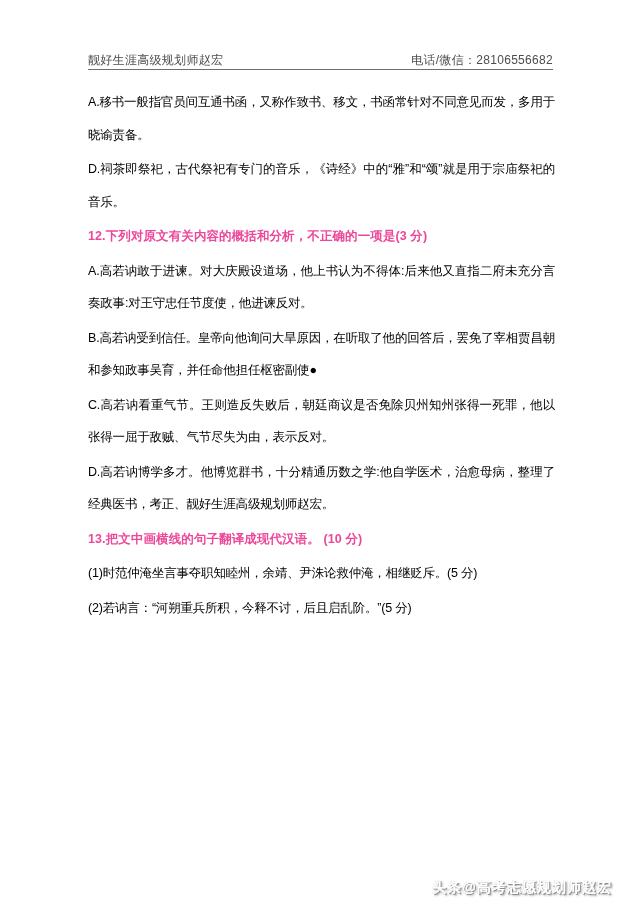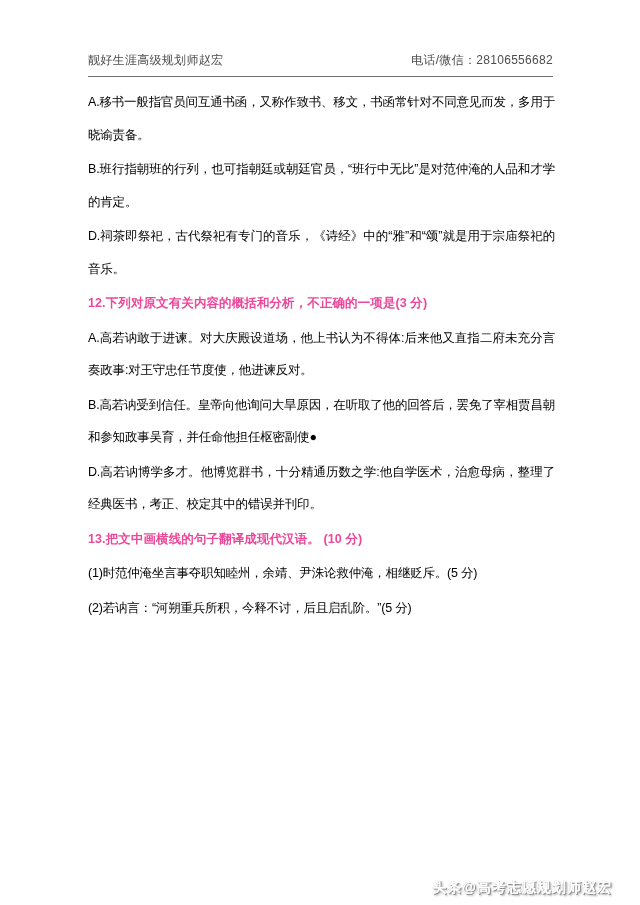--- a/index.html
+++ b/index.html
@@ -16,21 +16,20 @@
     width: 640px; height: 905px;
     background: #ffffff;
   }
   .doc-header {
     position: absolute;
     top: 52px; left: 88px;
     width: 465px;
     display: flex;
     justify-content: space-between;
     align-items: flex-end;
-    padding-bottom: 7px;
     border-bottom: 1px solid #6e6e6e;
     font-size: 12px;
     color: #4d4d4d;
     letter-spacing: 0.3px;
   }
   .doc-body {
     position: absolute;
     top: 86px; left: 88px;
     width: 467px;
     color: #3c3c3c;
@@ -71,27 +70,27 @@
 
 <div class="page">
 
   <div class="doc-header">
     <span>靓好生涯高级规划师赵宏</span>
     <span>电话/微信：28106556682</span>
   </div>
 
   <div class="doc-body">
     <p>A.移书一般指官员间互通书函，又称作致书、移文，书函常针对不同意见而发，多用于晓谕责备。</p>
-    <p>B.班行指朝班的行列，也可指朝廷或朝廷官员，“班行中无比”是对范仲淹的人品和才学的肯定。</p>
     <p>D.祠茶即祭祀，古代祭祀有专门的音乐，《诗经》中的“雅”和“颂”就是用于宗庙祭祀的音乐。</p>
 
     <p class="bold">12.下列对原文有关内容的概括和分析，不正确的一项是(3 分)</p>
     <p>A.高若讷敢于进谏。对大庆殿设道场，他上书认为不得体:后来他又直指二府未充分言奏政事:对王守忠任节度使，他进谏反对。</p>
     <p>B.高若讷受到信任。皇帝向他询问大旱原因，在听取了他的回答后，罢免了宰相贾昌朝和参知政事吴育，并任命他担任枢密副使●</p>
-    <p>D.高若讷博学多才。他博览群书，十分精通历数之学:他自学医术，治愈母病，整理了经典医书，考正、校定其中的错误并刊印。</p>
+    <p>C.高若讷看重气节。王则造反失败后，朝廷商议是否免除贝州知州张得一死罪，他以张得一屈于敌贼、气节尽失为由，表示反对。</p>
+    <p>D.高若讷博学多才。他博览群书，十分精通历数之学:他自学医术，治愈母病，整理了经典医书，考正、靓好生涯高级规划师赵宏。</p>
 
     <p class="bold">13.把文中画横线的句子翻译成现代汉语。 (10 分)</p>
     <p>(1)时范仲淹坐言事夺职知睦州，余靖、尹洙论救仲淹，相继贬斥。(5 分)</p>
     <p>(2)若讷言：“河朔重兵所积，今释不讨，后且启乱阶。”(5 分)</p>
 
   </div>
 
   <div class="watermark">头条@高考志愿规划师赵宏</div>
 
 </div>

